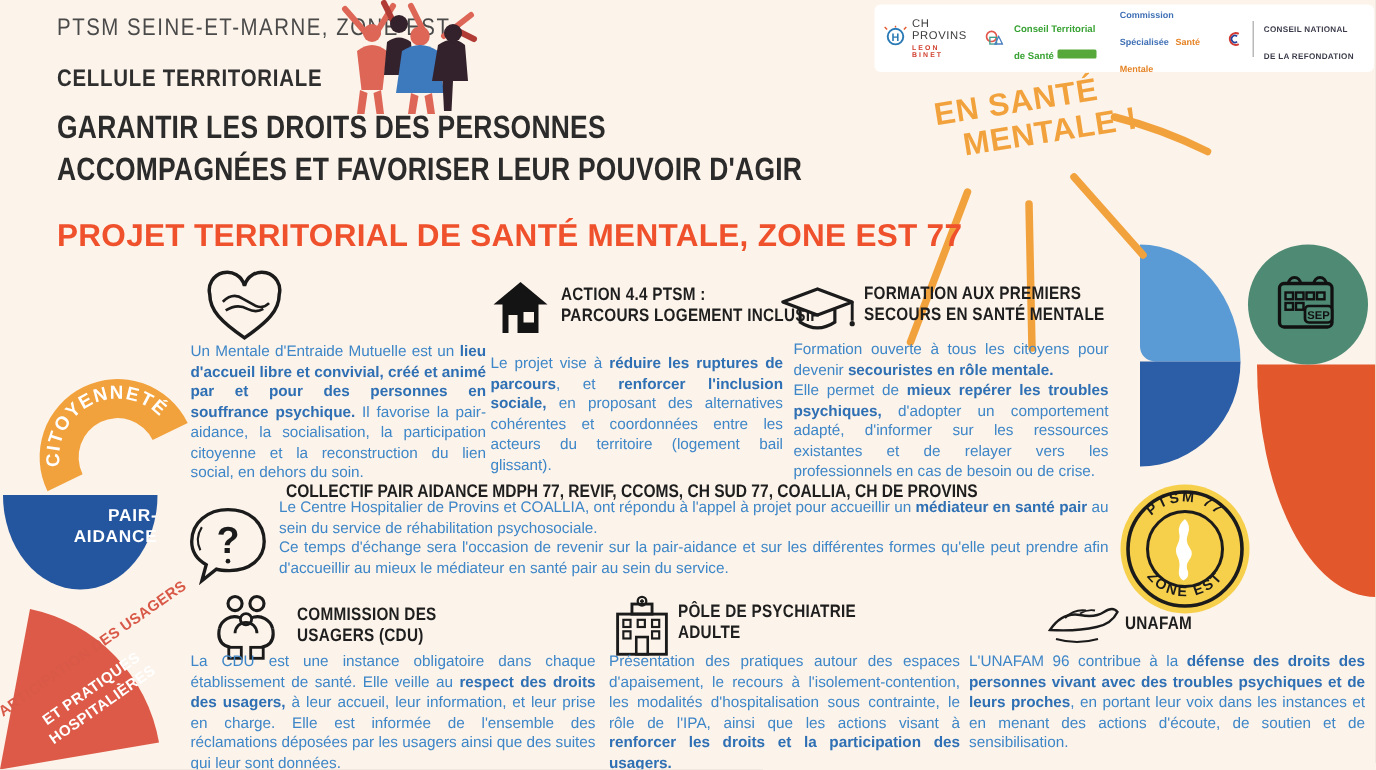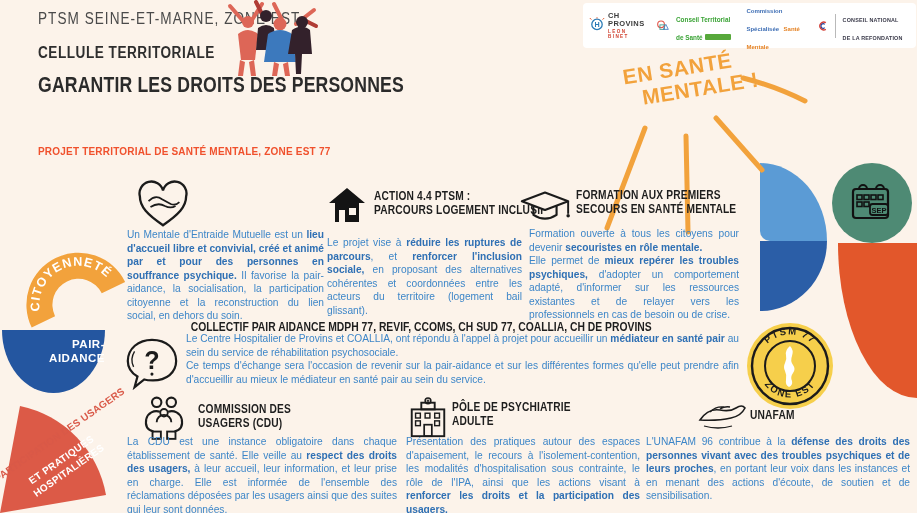--- a/index.html
+++ b/index.html
@@ -4,37 +4,37 @@
 <style>
   *{margin:0;padding:0;box-sizing:border-box}
   html,body{background:#e8e2da;font-family:"Liberation Sans",sans-serif}
   .poster{position:relative;width:917px;height:513px;background:#fcf3ea;overflow:hidden}
   .abs{position:absolute}
   .cxs{display:inline-block;transform:scaleX(.82);transform-origin:left center;white-space:nowrap}
   .cxm{display:inline-block;transform:scaleX(.85);transform-origin:left center;white-space:nowrap}
   .kicker{font-weight:400;font-size:16px;letter-spacing:1.2px;color:#4a4a4a}
   .unit{font-weight:700;font-size:16px;letter-spacing:.6px;color:#2e2e2e}
   .big-title{font-weight:800;font-size:21.5px;line-height:1.32;color:#2b2b2b;letter-spacing:.2px}
-  .subtitle{font-weight:700;font-size:10px;color:#f0512d;letter-spacing:.2px}
+  .subtitle{font-weight:700;font-size:21px;color:#f0512d;letter-spacing:.2px}
   .burst{font-weight:800;font-size:21px;color:#f2a23c;transform:rotate(-9deg);line-height:1.08;letter-spacing:.5px;white-space:nowrap}
   .burst .l2{margin-left:16px}
   .sec-title{font-weight:700;font-size:12px;line-height:1.18;color:#1e1e1e;text-transform:uppercase;letter-spacing:.2px}
   .body-text{font-size:10.2px;line-height:1.33;color:#3d86c8;text-align:justify;white-space:pre-line}
   .body-text .b{font-weight:700;color:#2f70b4}
   .collectif-title{font-weight:700;font-size:12.2px;color:#1e1e1e;white-space:nowrap}
   .pair-badge{background:#2456a0;border-radius:0 0 52px 52px/0 0 64px 64px;color:#fff;
     font-weight:700;font-size:11.5px;text-align:right;padding-top:7px;line-height:1.25;letter-spacing:.5px}
   .rot-red{font-weight:700;font-size:10px;color:#d95948;transform:rotate(-35deg);white-space:nowrap;letter-spacing:.2px}
   .rot-white{font-weight:700;font-size:10px;color:#fff;transform:rotate(-35deg);text-align:center;line-height:1.3;letter-spacing:.3px}
   .shape{position:absolute}
   .logo-strip{display:flex;align-items:center;gap:7px;background:#fff;border-radius:4px;padding:3px 6px;height:45px}
   .logo-strip .sep{width:1px;height:24px;background:#b9b9b9}
   .lg{display:flex;align-items:center;gap:3px}
   .lg .col{display:flex;flex-direction:column;line-height:1.15}
-  .lg-name{font-size:7.5px;font-weight:700;color:#3c3c3c;letter-spacing:.4px}
+  .lg-name{font-size:7.5px;font-weight:400;color:#3c3c3c;letter-spacing:.4px}
   .lg-sub{font-size:4.6px;font-weight:700;color:#d0402e;letter-spacing:1.4px}
   .lg-green{font-size:6.4px;font-weight:700;color:#3aa335}
   .lg-badge{display:inline-block;background:#57a83b;width:26px;height:6px;border-radius:1px;margin-left:2px}
   .lg-blue{font-size:6px;font-weight:700;color:#3f6fb5}
   .lg-orange{font-size:6px;font-weight:700;color:#e58325}
   .lg-cnr{font-size:5.4px;font-weight:700;color:#3a3a4a;letter-spacing:.2px}
 </style>
 </head>
 <body>
 
@@ -71,20 +71,21 @@
   </svg>
   <div class="abs burst" style="left:624px;top:56px">
     <div>EN SANTÉ</div>
     <div class="l2">MENTALE !</div>
   </div>
 
   <div class="abs kicker" style="left:38px;top:10px"><span class="cxm">PTSM SEINE-ET-MARNE, ZONE EST</span></div>
   <div class="abs unit" style="left:38px;top:44px"><span class="cxm">CELLULE TERRITORIALE</span></div>
   <div class="abs big-title" style="left:38px;top:71px">
     <div><span class="cxs">GARANTIR LES DROITS DES PERSONNES</span></div>
+    <div><span class="cxs">ACCOMPAGNÉES ET FAVORISER LEUR POUVOIR D'AGIR</span></div>
   </div>
   <div class="abs subtitle" style="left:38px;top:146px">PROJET TERRITORIAL DE SANTÉ MENTALE, ZONE EST 77</div>
 
   <svg class="abs" style="left:218px;top:0" width="106" height="78" viewBox="0 0 106 78">
     <g stroke="#dd6657" stroke-width="4" stroke-linecap="round">
       <path d="M26 22 L12 6"></path>
         <path d="M34 20 L44 4"></path>
       <path d="M64 20 L56 4"></path>
         <path d="M78 24 L96 10"></path>
     </g>

